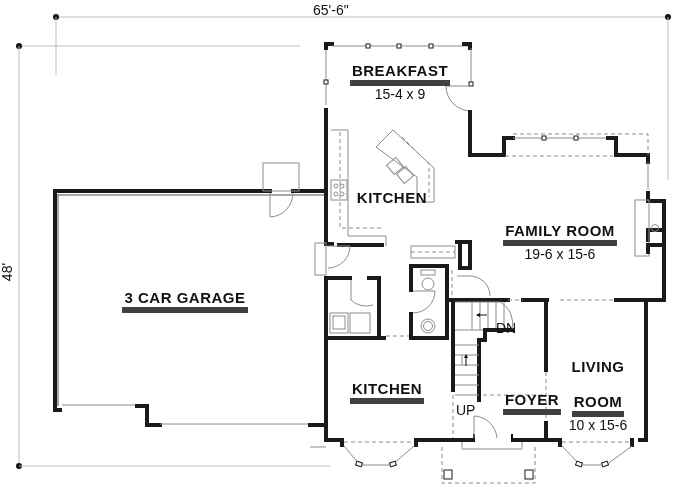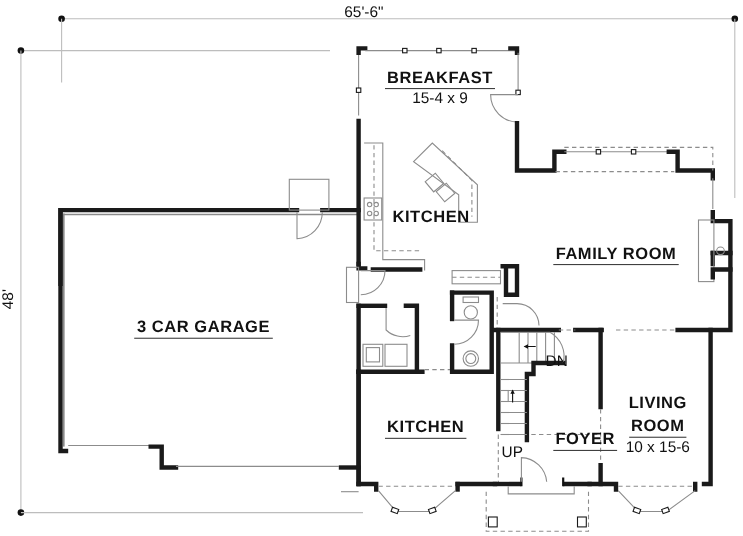--- a/index.html
+++ b/index.html
@@ -1,19 +1,19 @@
 <!DOCTYPE html>
 <html><head>
 <meta charset="utf-8">
 <style>
   html, body { margin: 0; padding: 0; background: #ffffff; }
   body { width: 675px; height: 487px; overflow: hidden; position: relative; font-family: "Liberation Sans", sans-serif; }
   #plan { position: absolute; left: 0; top: 0; }
   .lbl { position: absolute; font-family: "Liberation Sans", sans-serif; color: #111; text-align: center; white-space: nowrap; }
-  .room { font-weight: bold; font-size: 15px; letter-spacing: 0.5px; border-bottom: 1px solid #404040; line-height: 16px; padding: 0 2px 1px; }
+  .room { font-weight: bold; font-size: 15px; letter-spacing: 0.5px; border-bottom: 6px solid #404040; line-height: 16px; padding: 0 2px 1px; }
   .dim { font-size: 14px; line-height: 16px; }
   .small { font-size: 14px; line-height: 14px; }
   .overall { font-size: 14px; color: #111; position: absolute; }
 </style>
 </head>
 <body>
 
 <svg id="plan" width="675" height="487" viewBox="0 0 675 487" xmlns="http://www.w3.org/2000/svg">
   <defs>
     <style>
@@ -212,34 +212,35 @@
   <div class="room" style="display:inline-block;">BREAKFAST</div>
   <div class="dim">15-4 x 9</div>
 </div>
 
 <div class="lbl" style="left:345px; top:189px; width:84px;text-align:right;">
   <div class="room" style="display:inline-block; border-bottom:none;">KITCHEN</div>
 </div>
 
 <div class="lbl" style="left:498px; top:222px; width:124px;">
   <div class="room" style="display:inline-block;">FAMILY ROOM</div>
+  <div class="dim">19-6 x 15-6</div>
 </div>
 
 <div class="lbl" style="left:115px; top:289px; width:140px;">
   <div class="room" style="display:inline-block;">3 CAR GARAGE</div>
 </div>
 
 <div class="lbl" style="left:345px; top:380px; width:84px;">
   <div class="room" style="display:inline-block;">KITCHEN</div>
 </div>
 
 <div class="lbl" style="left:502px; top:391px; width:60px;">
   <div class="room" style="display:inline-block;">FOYER</div>
 </div>
 
 <div class="lbl" style="left:560px; top:358px; width:76px;">
   <div class="room" style="display:inline-block; border-bottom:none;">LIVING</div><br>
-  <div class="room" style="display:inline-block; margin-top:4px;">ROOM</div>
+  <div class="room" style="display:inline-block; margin-top:18px;">ROOM</div>
   <div class="dim">10 x 15-6</div>
 </div>
 
 <div class="lbl small" style="left:456px; top:403px;">UP</div>
 <div class="lbl small" style="left:496px; top:321px;">DN</div>
 
 </body></html>

